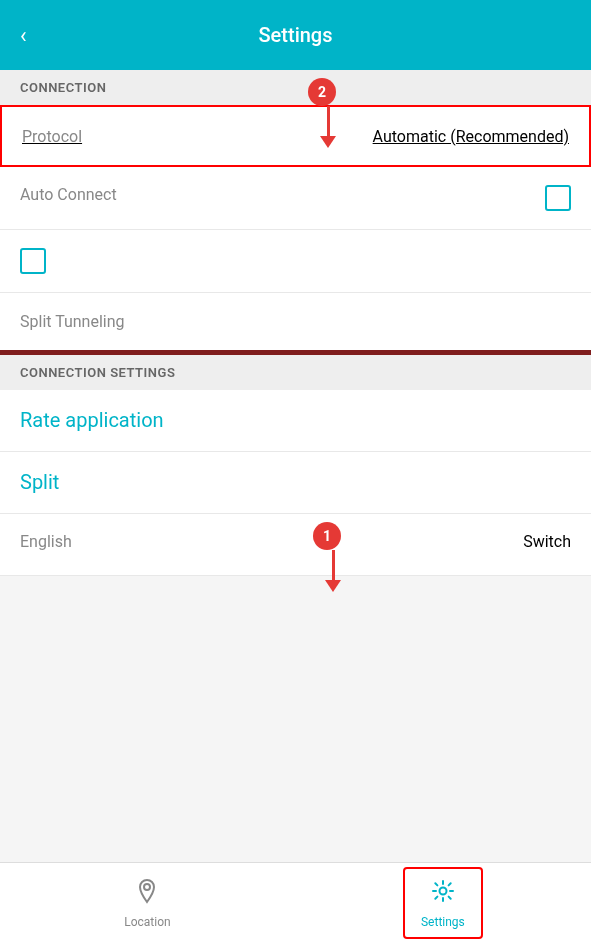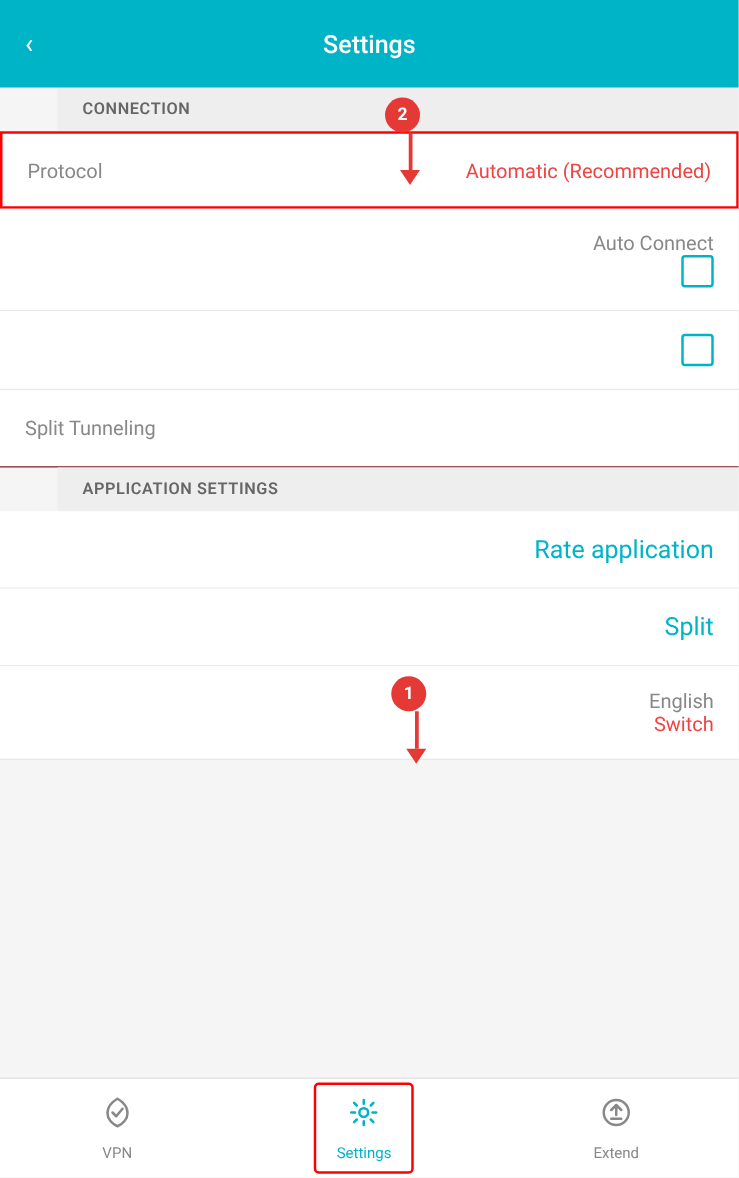--- a/index.html
+++ b/index.html
@@ -36,41 +36,39 @@
     }
 
     
     .section-label {
       background: #eeeeee;
       padding: 10px 20px;
       font-size: 13px;
       font-weight: 600;
       color: #666;
       letter-spacing: 0.5px;
-      margin-left: 46px;
     }
 
     
     .row {
       background: white;
       display: flex;
-      align-items: flex-end;
+      align-items: flex-start;
       justify-content: space-between;
       padding: 18px 20px;
       border-bottom: 1px solid #e8e8e8;
       min-height: 62px;
-      flex-direction: column;
     }
     .row-label {
       font-size: 16px;
       color: #888;
     }
     .row-value {
       font-size: 16px;
-      color: #ef4444;
+      color: #000000;
     }
     .row-link {
       font-size: 20px;
       color: #00b4c8;
       cursor: pointer;
     }
 
     
     .checkbox {
       width: 26px;
@@ -84,20 +82,21 @@
     
     .protocol-row {
       background: white;
       display: flex;
       align-items: center;
       justify-content: space-between;
       padding: 18px 20px;
       border: 2.5px solid red;
       min-height: 62px;
       margin-top: 0;
+      text-decoration: underline;
     }
 
     
     .badge {
       width: 28px;
       height: 28px;
       border-radius: 50%;
       display: flex;
       align-items: center;
       justify-content: center;
@@ -168,21 +167,21 @@
       border: 2.5px solid red;
       border-radius: 4px;
     }
 
     
     .row-no-right {
       background: white;
       display: flex;
       align-items: center;
       padding: 18px 20px;
-      border-bottom: 1px solid #7f1d1d;
+      border-bottom: 5px solid #7f1d1d;
       min-height: 62px;
     }
   </style>
 </head>
 <body>
 
 <div class="header">
   <span class="header-back">‹</span>
   <span class="header-title">Settings</span>
 </div>
@@ -213,21 +212,21 @@
 
 <div class="row">
   <div class="checkbox"></div>
 </div>
 
 <div class="row-no-right">
   <span class="row-label">Split Tunneling</span>
 </div>
 
 <div class="section-label">
-  <span>APPLICATION SETTINGS</span>
+  <span>CONNECTION SETTINGS</span>
 </div>
 
 <div class="row">
   <span class="row-link">Rate application</span>
 </div>
 
 <div class="row">
   <span class="row-link">Split</span>
 </div>
 
@@ -241,47 +240,37 @@
   </div>
 </div>
 
 <div class="row">
   <span class="row-label">English</span>
   <span class="row-value">Switch</span>
 </div>
 
 <div class="bottom-nav">
 
+
   <div class="nav-item">
     <span class="nav-icon">
       <svg width="28" height="28" viewBox="0 0 28 28" fill="none" xmlns="http://www.w3.org/2000/svg">
-        <path d="M14 3C14 3 6 7 6 14.5C6 19.2 9.6 23.2 14 25C18.4 23.2 22 19.2 22 14.5C22 7 14 3 14 3Z" stroke="#888" stroke-width="2" fill="none"></path>
-        <path d="M10 14l3 3 5-6" stroke="#888" stroke-width="2" stroke-linecap="round" stroke-linejoin="round"></path>
+        <path d="M14 3C10.1 3 7 6.1 7 10C7 15.3 14 25 14 25C14 25 21 15.3 21 10C21 6.1 17.9 3 14 3Z" stroke="#888" stroke-width="2" fill="none"></path>
+        <circle cx="14" cy="10" r="3" stroke="#888" stroke-width="2" fill="none"></circle>
       </svg>
     </span>
-    <span class="nav-label">VPN</span>
-  </div>
-
+    <span class="nav-label">Location</span>
+  </div>
 
   <div class="settings-nav-wrapper">
     <div class="nav-item active">
       <span class="nav-icon">
         <svg width="28" height="28" viewBox="0 0 28 28" fill="none" xmlns="http://www.w3.org/2000/svg">
           <circle cx="14" cy="14" r="3.5" stroke="#00b4c8" stroke-width="2" fill="none"></circle>
           <path d="M14 4v3M14 21v3M4 14h3M21 14h3M6.3 6.3l2.1 2.1M19.6 19.6l2.1 2.1M6.3 21.7l2.1-2.1M19.6 8.4l2.1-2.1" stroke="#00b4c8" stroke-width="2" stroke-linecap="round"></path>
         </svg>
       </span>
       <span class="nav-label">Settings</span>
     </div>
   </div>
 
-  <div class="nav-item">
-    <span class="nav-icon">
-      <svg width="28" height="28" viewBox="0 0 28 28" fill="none" xmlns="http://www.w3.org/2000/svg">
-        <circle cx="14" cy="14" r="10" stroke="#888" stroke-width="2" fill="none"></circle>
-        <path d="M14 8v8M10 12l4-4 4 4" stroke="#888" stroke-width="2" stroke-linecap="round" stroke-linejoin="round"></path>
-        <path d="M10 19h8" stroke="#888" stroke-width="2" stroke-linecap="round"></path>
-      </svg>
-    </span>
-    <span class="nav-label">Extend</span>
-  </div>
 
 </div>
 
 </body></html>

